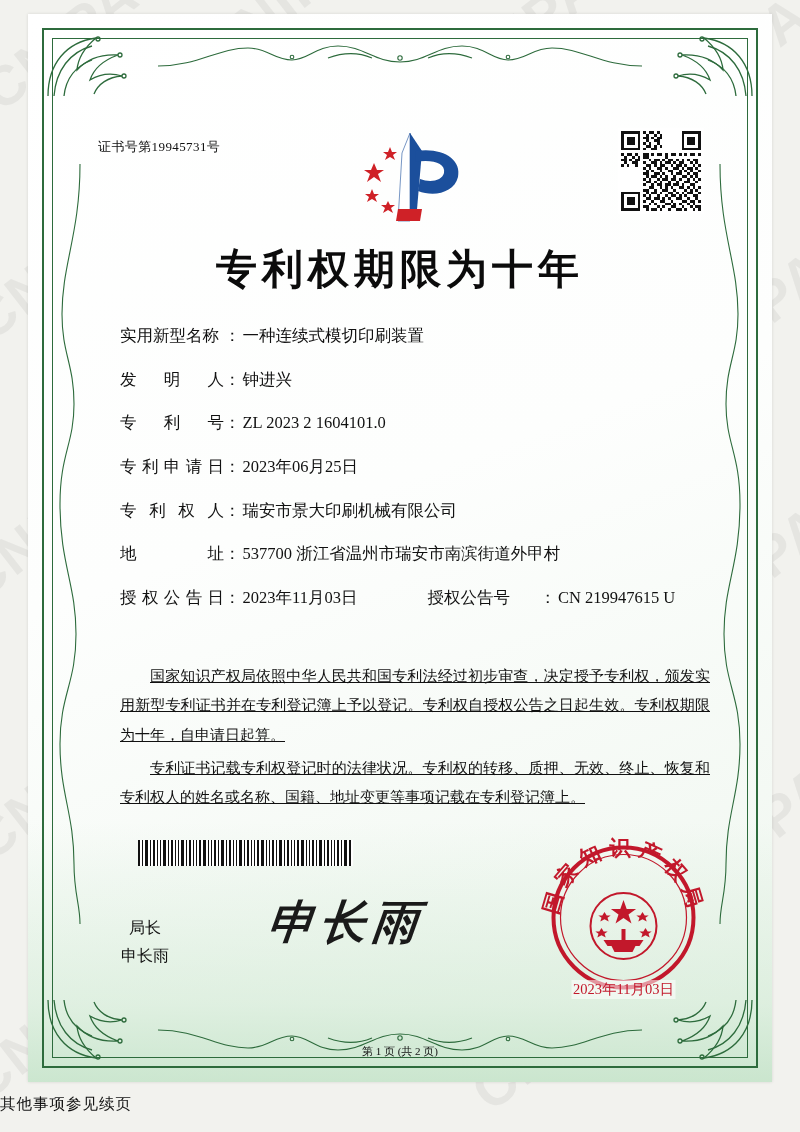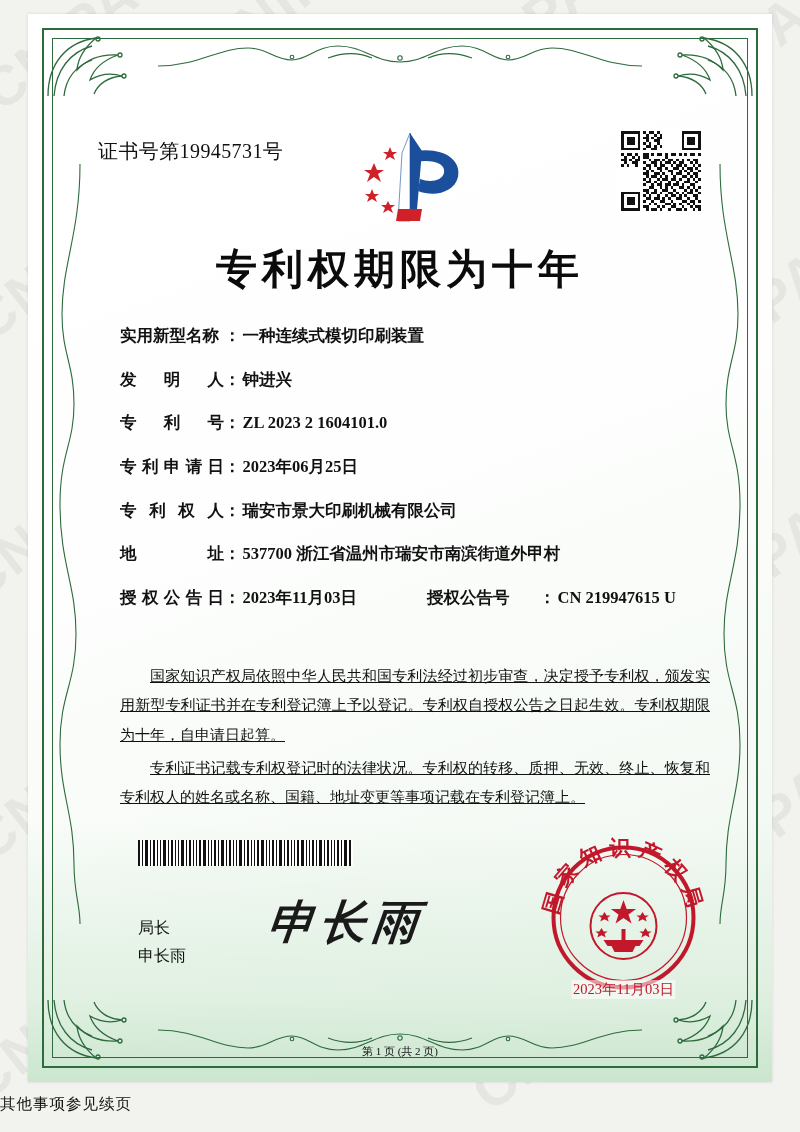--- a/index.html
+++ b/index.html
@@ -48,21 +48,21 @@
     z-index:2;
   }
   .corner{position:absolute;width:96px;height:70px;z-index:3;}
   .edge-deco{position:absolute;z-index:3;}
 
   .content{position:absolute;left:0;top:0;right:0;bottom:0;z-index:5;}
 
   
   .cert-no{
     position:absolute;left:70px;top:124px;
-    font-size:20px;color:#101010;letter-spacing:.4px;
+    font-size:13px;color:#101010;letter-spacing:.4px;
   }
   .emblem{position:absolute;left:330px;top:115px;width:110px;height:95px;}
   .qr{
     position:absolute;right:68px;top:114px;width:86px;height:86px;
     background:#fff;padding:3px;box-sizing:border-box;
   }
   .qr svg{display:block;}
 
   .title{
     position:absolute;left:0;right:0;top:228px;text-align:center;
@@ -70,21 +70,20 @@
     font-family:"Liberation Serif","DejaVu Serif",serif;
   }
 
   
   .fields{position:absolute;left:92px;top:312px;right:60px;}
   .row{
     display:flex;align-items:baseline;
     font-size:16.5px;color:#111;
     margin-bottom:23px;
     line-height:1.25;
-    font-weight:bold;
   }
   .lbl{
     width:104px;flex:none;
     display:flex;justify-content:space-between;
   }
   .lbl span{display:inline-block;}
   .colon{margin:0 2px 0 0;}
   .val{flex:1;}
   .row.two .val{flex:none;}
   .row.two .lbl2{width:112px;flex:none;margin-left:70px;text-align:left;}
@@ -94,21 +93,21 @@
   .para{
     font-size:15px;line-height:1.95;color:#111;text-align:justify;
     text-indent:2em;margin-bottom:4px;text-decoration:underline;
   }
 
   
   .barcode{position:absolute;left:110px;top:826px;height:26px;}
   .barcode svg{display:block;}
 
   
-  .sig-label{position:absolute;left:110px;top:900px;font-size:16px;color:#111;line-height:1.75;}
+  .sig-label{position:absolute;left:93px;top:900px;font-size:16px;color:#111;line-height:1.75;text-align:center;}
   .sig-hand{
     position:absolute;left:240px;top:878px;
     font-family:"Liberation Serif","DejaVu Serif",serif;
     font-size:46px;font-style:italic;font-weight:700;color:#1a1a1a;
     letter-spacing:6px;transform:skewX(-6deg);
   }
 
   
   .seal{position:absolute;left:508px;top:816px;width:175px;height:175px;}
   .seal .seal-date{

